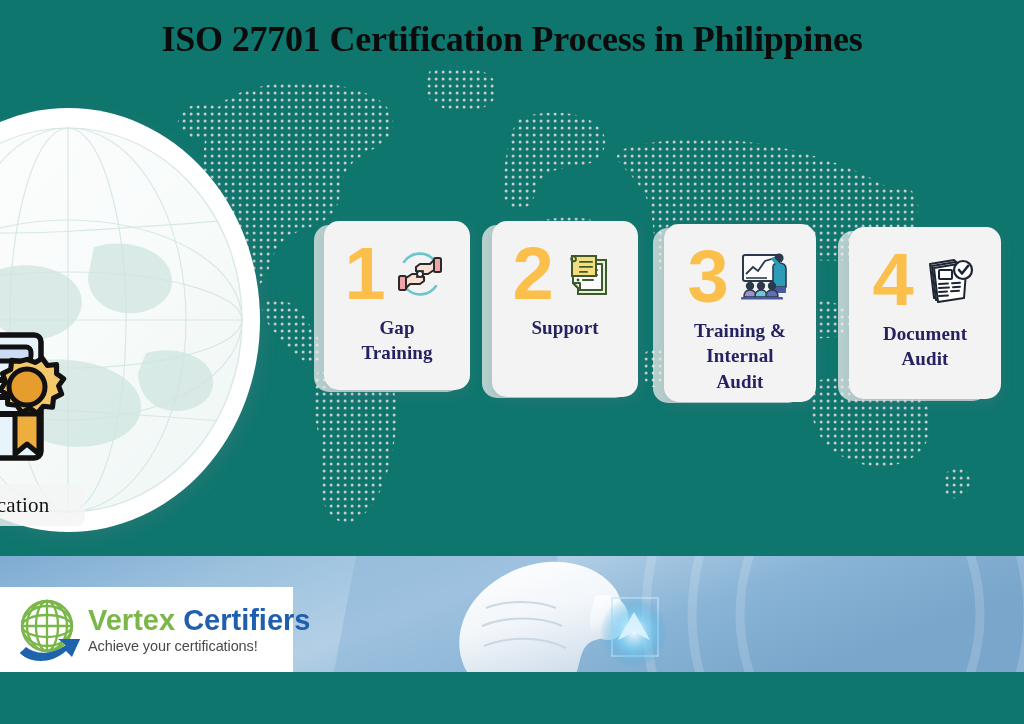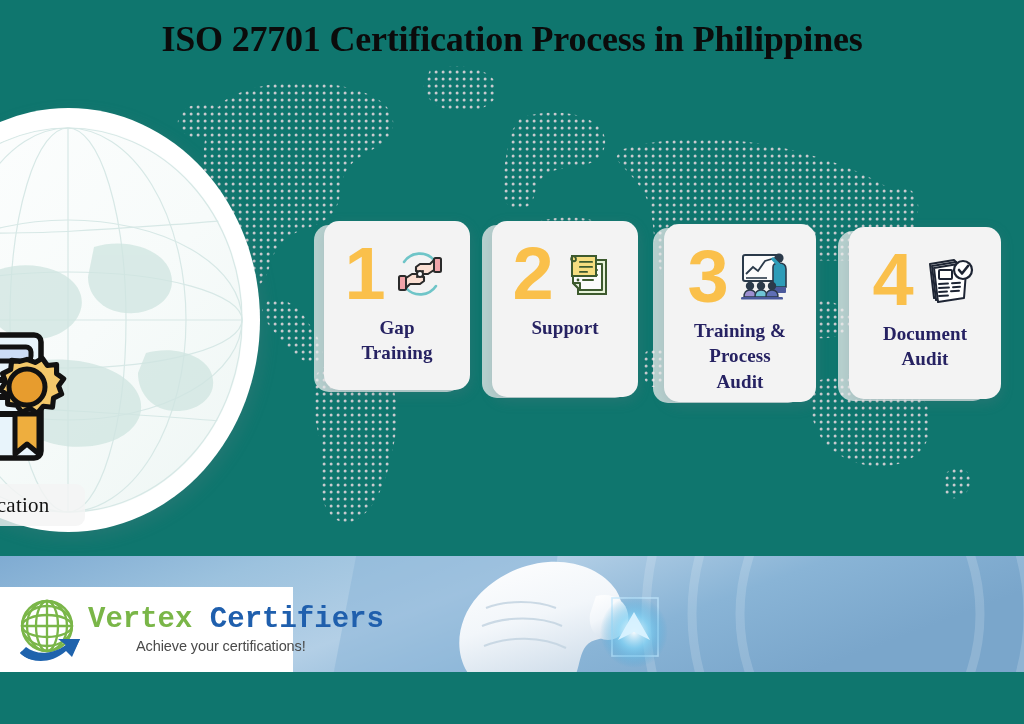--- a/index.html
+++ b/index.html
@@ -165,21 +165,21 @@
     width: 293px;
     height: 85px;
     background: #ffffff;
     display: flex;
     align-items: center;
     padding-left: 14px;
   }
   .logo-globe { width: 70px; height: 70px; flex: 0 0 auto; }
   .logo-text { margin-left: 4px; }
   .logo-title {
-    font-family: Liberation Mono, monospace;
+    font-family: Liberation Sans, sans-serif;
     font-size: 29px;
     font-weight: 700;
     line-height: 1.05;
     white-space: nowrap;
   }
   .logo-vertex { color: #7ab648; }
   .logo-certifiers { color: #1f5fad; }
   .logo-tagline {
     font-family: "Liberation Sans", sans-serif;
     font-size: 14.5px;
@@ -395,21 +395,21 @@
             <path d="M22,50 C22,45 24.5,43 28,43 C31.5,43 34,45 34,50 Z" fill="#6fc5d6" stroke="#2b3a4a" stroke-width="1.4"></path>
             <circle cx="39" cy="39" r="4.2" fill="#2b3a4a"></circle>
             <path d="M33,50 C33,45 35.5,43 39,43 C42.5,43 45,45 45,50 Z" fill="#5f6fb5" stroke="#2b3a4a" stroke-width="1.4"></path>
           </g>
           <rect x="8" y="50" width="42" height="2.6" rx="1.2" fill="#4b5a9c"></rect>
         </svg>
       </span>
     </div>
     <div class="card-label">
       <div>Training &amp;</div>
-      <div>Process</div>
+      <div>Internal</div>
       <div>Audit</div>
     </div>
   </div>
 
   <div class="card-ghost" style="left:838px; top:231px; width:150px; height:170px;"></div>
   <div class="card" style="left:849px; top:227px; width:152px; height:172px;">
     <div class="card-top">
       <span class="step-num">4</span>
       <span class="step-icon">
         <svg width="60" height="60" viewBox="0 0 60 60" aria-hidden="true">
@@ -502,17 +502,17 @@
           <line x1="33" y1="6" x2="33" y2="56"></line>
         </g>
         <path d="M6,58 C16,68 34,68 48,56 L56,48 L58,60 L66,44 L46,44 L52,50
                  C38,60 22,60 12,52 Z" fill="#1f63ad"></path>
         <path d="M8,56 C20,66 38,64 52,50 L44,44 L66,44 L58,62 L52,56
                  C36,70 16,68 6,58 Z" fill="#1f63ad"></path>
       </svg>
     </span>
     <span class="logo-text">
       <span class="logo-title"><span class="logo-vertex">Vertex</span><span>&nbsp;</span><span class="logo-certifiers">Certifiers</span></span>
-      <span class="logo-tagline" style="display:block;margin-left:48px;">Achieve your certifications!</span>
+      <span class="logo-tagline" style="display:block;">Achieve your certifications!</span>
     </span>
   </div>
 
 </div>
 
 </body></html>

